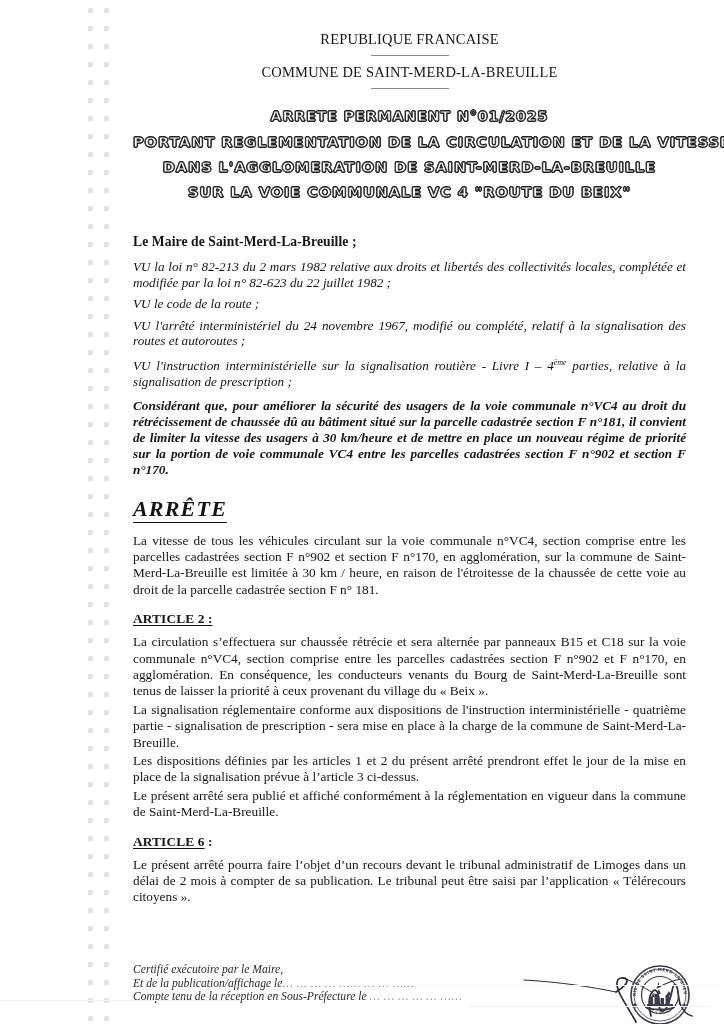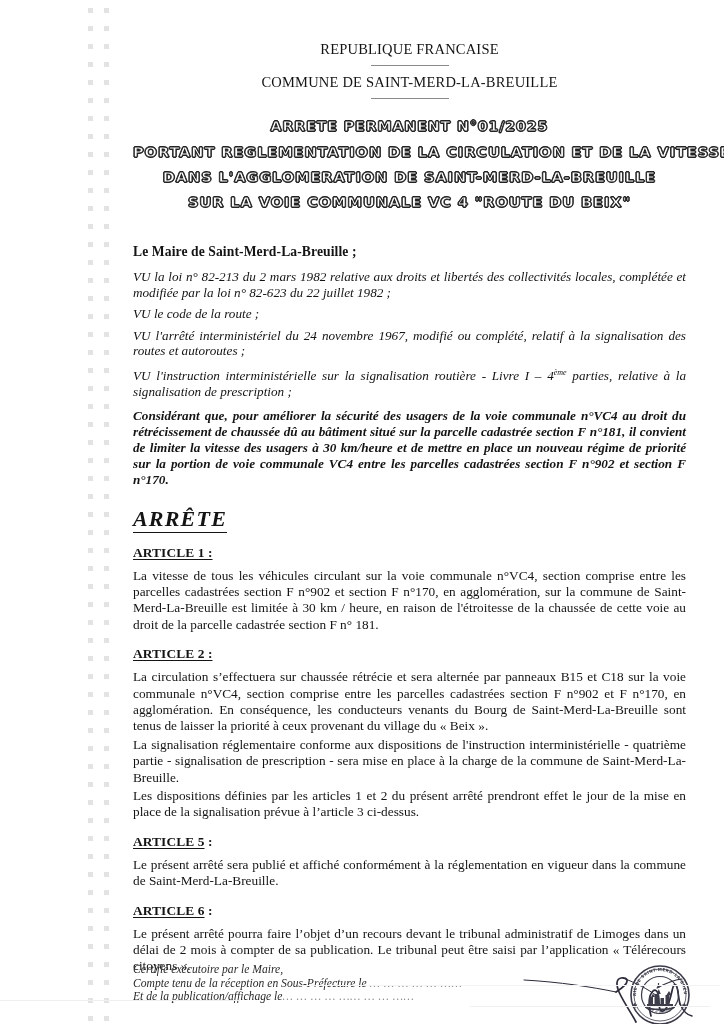--- a/index.html
+++ b/index.html
@@ -46,21 +46,21 @@
     left: 133px;
     top: 0;
     width: 553px;
   }
 
   
   .masthead { text-align: center; }
   .mast-line1 {
     font-size: 14.5px;
     letter-spacing: .2px;
-    padding-top: 41px;
+    padding-top: 31px;
     font-family: "Liberation Serif", serif;
   }
   .mast-line2 {
     font-size: 14.5px;
     letter-spacing: .2px;
   }
   .rule {
     width: 78px;
     height: 1px;
     background: #8a8a8a;
@@ -322,38 +322,36 @@
       <div class="vu"><span>VU l'instruction interministérielle sur la signalisation routière - Livre I – 4</span><sup>ème</sup><span> parties, relative à la signalisation de prescription ;</span></div>
     </div>
 
     <div class="considerant">Considérant que, pour améliorer la sécurité des usagers de la voie communale n°VC4 au droit du rétrécissement de chaussée dû au bâtiment situé sur la parcelle cadastrée section F n°181, il convient de limiter la vitesse des usagers à 30 km/heure et de mettre en place un nouveau régime de priorité sur la portion de voie communale VC4 entre les parcelles cadastrées section F n°902 et section F n°170.</div>
 
     <div class="arrete-head">
       <span>ARRÊTE</span>
     </div>
 
     <div id="articles">
-        <div class="art-head"><u>ARTICLE 1 :</u></div>
         <div class="art-body"><span>La vitesse de tous les véhicules circulant sur la </span><b>voie communale n°VC4</b><span>, section comprise entre les parcelles cadastrées </span><b>section F n°902 et section F n°170</b><span>, en agglomération, sur la commune de </span><b>Saint-Merd-La-Breuille</b><span> est limitée à </span><b>30 km / heure</b><span>, en raison de l'étroitesse de la chaussée de cette voie au droit de la parcelle cadastrée section F n° 181.</span></div>
         <div class="art-head"><u>ARTICLE 2 :</u></div>
         <div class="art-body"><span>La circulation s’effectuera sur chaussée rétrécie et sera alternée par panneaux B15 et C18 sur </span><b>la voie communale n°VC4, section comprise entre les parcelles cadastrées section F n°902 et F n°170</b><span>, en agglomération. </span><b>En conséquence, les conducteurs venants du Bourg de Saint-Merd-La-Breuille sont tenus de laisser la priorité à ceux provenant du village du « Beix ».</b></div>
         <div class="art-body"><span>La signalisation réglementaire conforme aux dispositions de l'instruction interministérielle - quatrième partie - signalisation de prescription - sera mise en place à la charge de la commune de </span><b>Saint-Merd-La-Breuille</b><span>.</span></div>
         <div class="art-body"><span>Les dispositions définies par les articles 1 et 2 du présent arrêté prendront effet le jour de la mise en place de la signalisation prévue à l’article 3 ci-dessus.</span></div>
-        <div class="art-head"><u>ARTICLE 5</u><span> :</span></div>
         <div class="art-body"><span>Le présent arrêté sera publié et affiché conformément à la réglementation en vigueur dans la commune de </span><b>Saint-Merd-La-Breuille</b><span>.</span></div>
         <div class="art-head"><u>ARTICLE 6</u><span> :</span></div>
         <div class="art-body"><span>Le présent arrêté pourra faire l’objet d’un recours devant le tribunal administratif de Limoges dans un délai de 2 mois à compter de sa publication. Le tribunal peut être saisi par l’application « Télérecours citoyens ».</span></div>
       </div>
 
   </div>
 
   <div class="certif">
     <div>Certifié exécutoire par le Maire,</div>
+    <div><span>Et de la publication/affichage le</span><span class="dots">… … … … …… … … ……</span></div>
     <div><span>Compte tenu de la réception en Sous-Préfecture le </span><span class="dots">… … … … … ……</span></div>
-    <div><span>Et de la publication/affichage le</span><span class="dots">… … … … …… … … ……</span></div>
   </div>
 
   <svg id="signature" viewBox="0 0 175 66">
     <g fill="none" stroke="#2b2b3a" stroke-linecap="round" stroke-linejoin="round">
       <path d="M4 22 C 40 24, 72 29, 96 34" stroke-width="1"></path>
       <path d="M96 34 C 112 24, 108 19, 101 20 C 96 21, 96 27, 99 34
                C 104 45, 112 56, 116 64" stroke-width="1.7"></path>
       <path d="M103 20 C 116 25, 128 31, 137 38" stroke-width="1"></path>
       <path d="M131 58 C 128 46, 129 37, 133 33 C 137 30, 139 36, 139 44
                C 139 50, 140 54, 143 53 C 147 52, 150 42, 152 33

